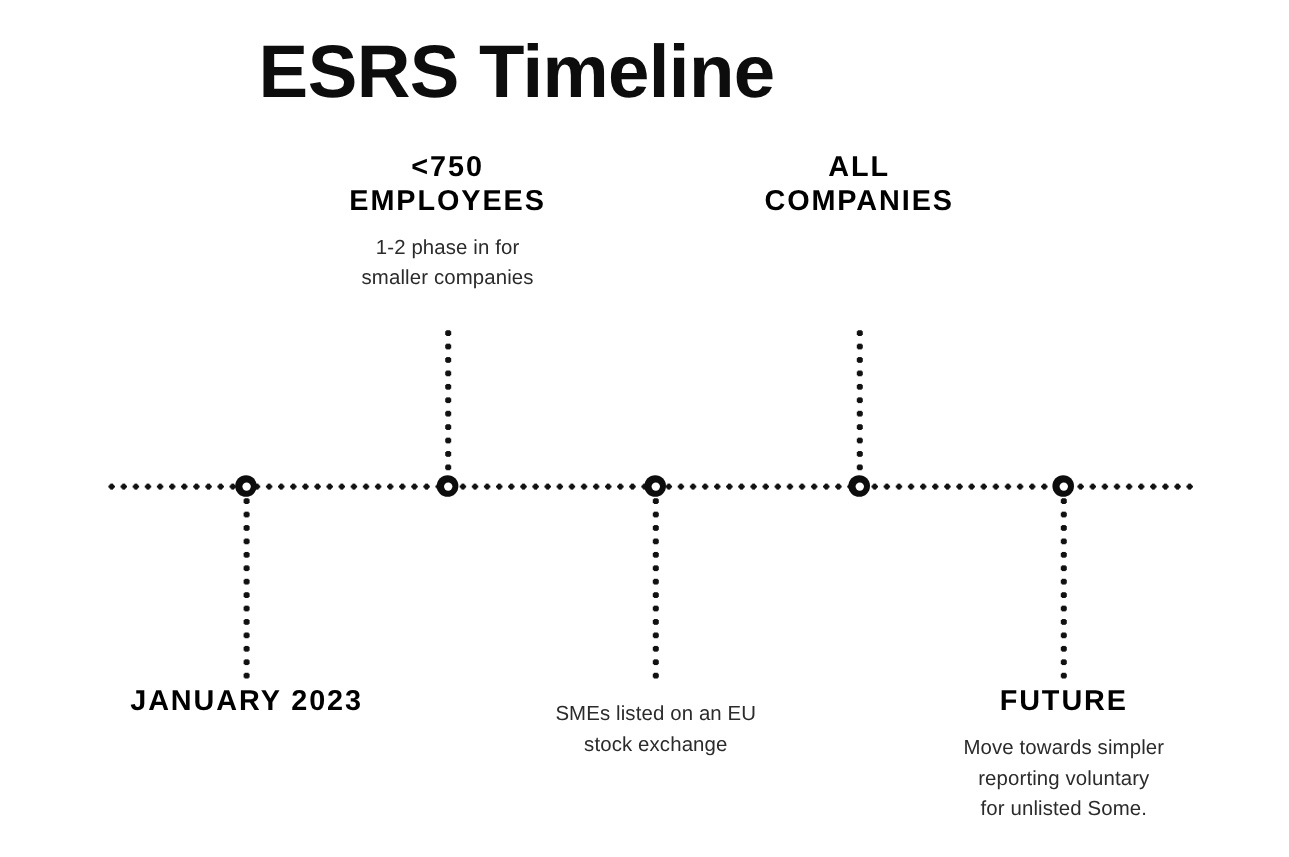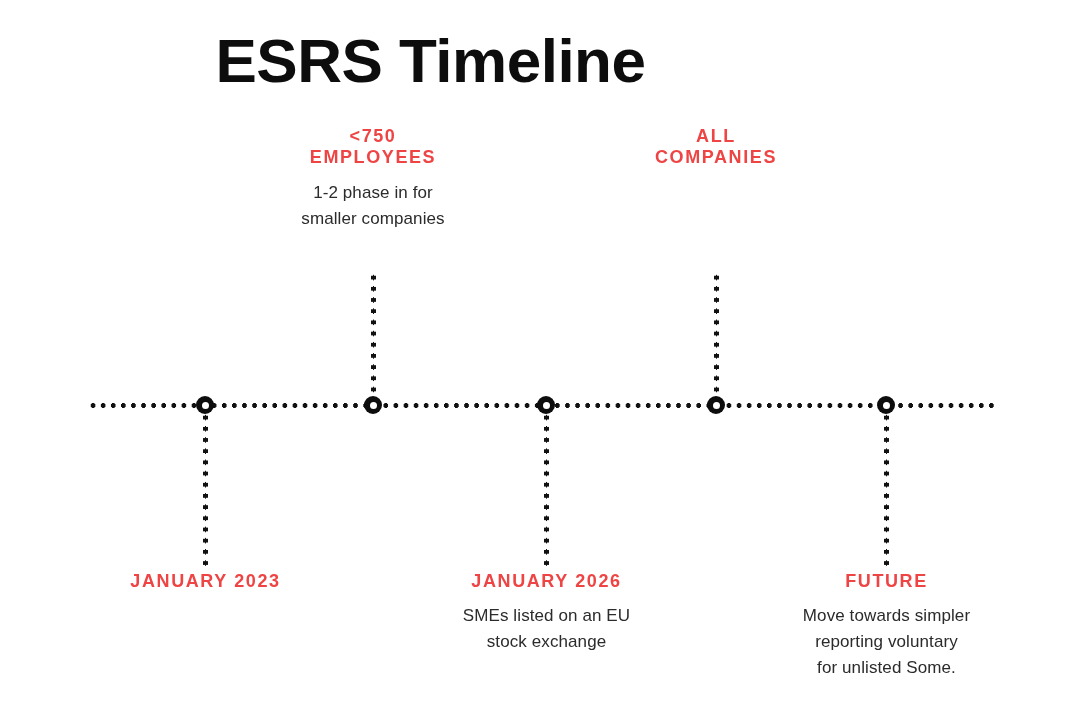--- a/index.html
+++ b/index.html
@@ -82,25 +82,25 @@
     background: #ffffff;
   }
 
   
   .label-block {
     position: absolute;
     text-align: center;
     box-sizing: border-box;
   }
   .label-heading {
-    font-size: 18px;
+    font-size: 24px;
     font-weight: 700;
     letter-spacing: 1.6px;
     line-height: 1.16;
-    color: #ef4444;
+    color: #000000;
     margin: 0;
   }
   .label-desc {
     font-size: 17px;
     font-weight: 400;
     line-height: 1.52;
     color: #2b2b2b;
     margin: 16px;
     letter-spacing: 0.1px;
   }
@@ -148,21 +148,20 @@
   <div class="node" style="left:364px; top:396px;"></div>
   <div class="node" style="left:537px; top:396px;"></div>
   <div class="node" style="left:707px; top:396px;"></div>
   <div class="node" style="left:877px; top:396px;"></div>
 
   <div class="label-block below" style="left:63px; top:571px; width:285px;">
     <div class="label-heading">JANUARY 2023</div>
   </div>
 
   <div class="label-block below" style="left:404px; top:571px; width:285px;">
-    <div class="label-heading">JANUARY 2026</div>
     <div class="label-desc">
       <span>SMEs listed on an EU</span><br>
       <span>stock exchange</span>
     </div>
   </div>
 
   <div class="label-block below" style="left:744px; top:571px; width:285px;">
     <div class="label-heading">FUTURE</div>
     <div class="label-desc">
       <span>Move towards simpler</span><br>

